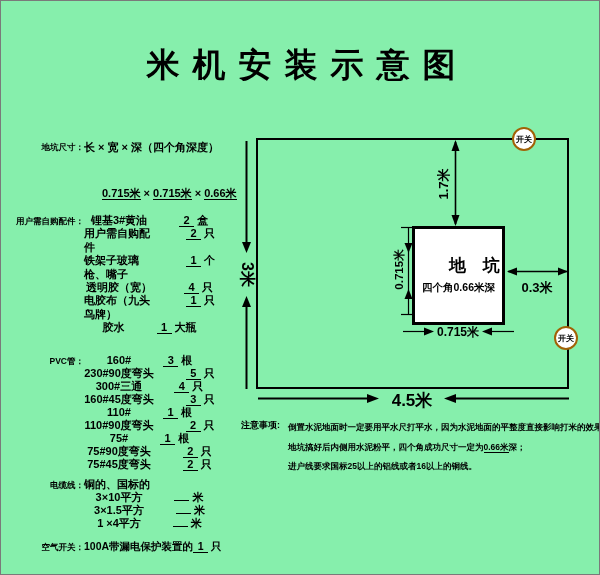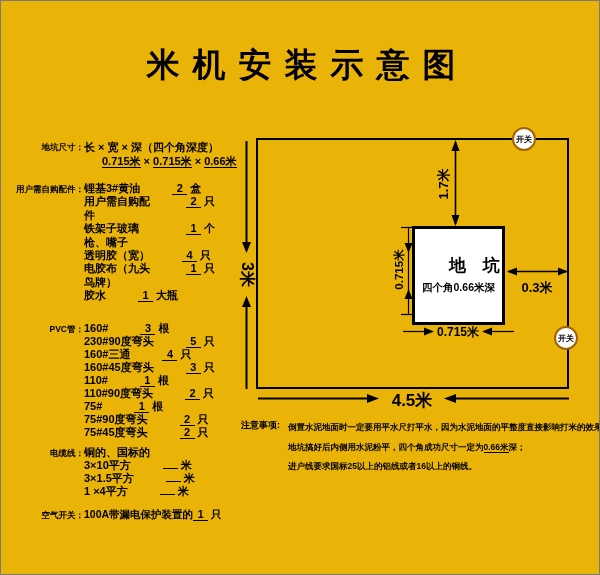--- a/index.html
+++ b/index.html
@@ -1,36 +1,36 @@
 <!DOCTYPE html>
 <html><head>
 <meta charset="utf-8">
 <style>
   * { margin:0; padding:0; box-sizing:border-box; }
   body { background:#fff; font-family:"Liberation Sans", sans-serif; }
-  .page { position:relative; width:600px; height:575px; background:#eab308;
+  .page { position:relative; width:600px; height:575px; background:#86efac;
           border:1px solid #7a7a7a; overflow:hidden; color:#000; }
 
   
   .title { position:absolute; top:42px; left:0; width:600px; text-align:center;
            font-size:33px; font-weight:bold; letter-spacing:13px; text-indent:13px;
            white-space:nowrap; }
 
   
   .leftcol { position:absolute; left:15px; top:139px; width:221px;
              font-weight:bold; font-size:11px; }
   .sec { display:flex; }
   .sec-label { flex:0 0 68px; text-align:right; font-size:8.5px; padding-top:2px;
                white-space:nowrap; }
   .sec-body { flex:1; margin-right:22px; }
   .pitsize-body { margin-right:0; }
   .formula { font-size:11px; line-height:14px; white-space:nowrap; }
-  .pitvals { margin-left:18px; line-height:14px; white-space:nowrap; }
+  .pitvals { margin-left:18px; line-height:14px; white-space:nowrap;margin-top:32px; }
   .uval { border-bottom:1px solid #000; }
-  .item-row { display:flex; justify-content:flex-start; line-height:13.4px;gap:32px; }
+  .item-row { display:flex; justify-content:center; line-height:13.4px;gap:32px; }
   .pvc .item-row { line-height:12.6px; }
   .cable .item-row { line-height:13px; }
   .cable-note { line-height:13px; }
   .item-qty { white-space:nowrap; }
   .qty-line { display:inline-block; min-width:15px; text-align:center;
               border-bottom:1px solid #000; line-height:11px; }
   .unit { margin-left:3px; }
   .gap14 { height:14px; } .gap5 { height:5px; }
   .gap7 { height:7px; } .gap10 { height:10px; }
   .breaker-body { font-size:10.5px; white-space:nowrap; }
@@ -140,21 +140,21 @@
             <span class="item-name">160#</span>
             <span class="item-qty"><span class="qty-line">3</span><span class="unit">根</span></span>
           </div>
 
           <div class="item-row">
             <span class="item-name">230#90度弯头</span>
             <span class="item-qty"><span class="qty-line">5</span><span class="unit">只</span></span>
           </div>
 
           <div class="item-row">
-            <span class="item-name">160#三通</span>
+            <span class="item-name">300#三通</span>
             <span class="item-qty"><span class="qty-line">4</span><span class="unit">只</span></span>
           </div>
 
           <div class="item-row">
             <span class="item-name">160#45度弯头</span>
             <span class="item-qty"><span class="qty-line">3</span><span class="unit">只</span></span>
           </div>
 
           <div class="item-row">
             <span class="item-name">110#</span>

